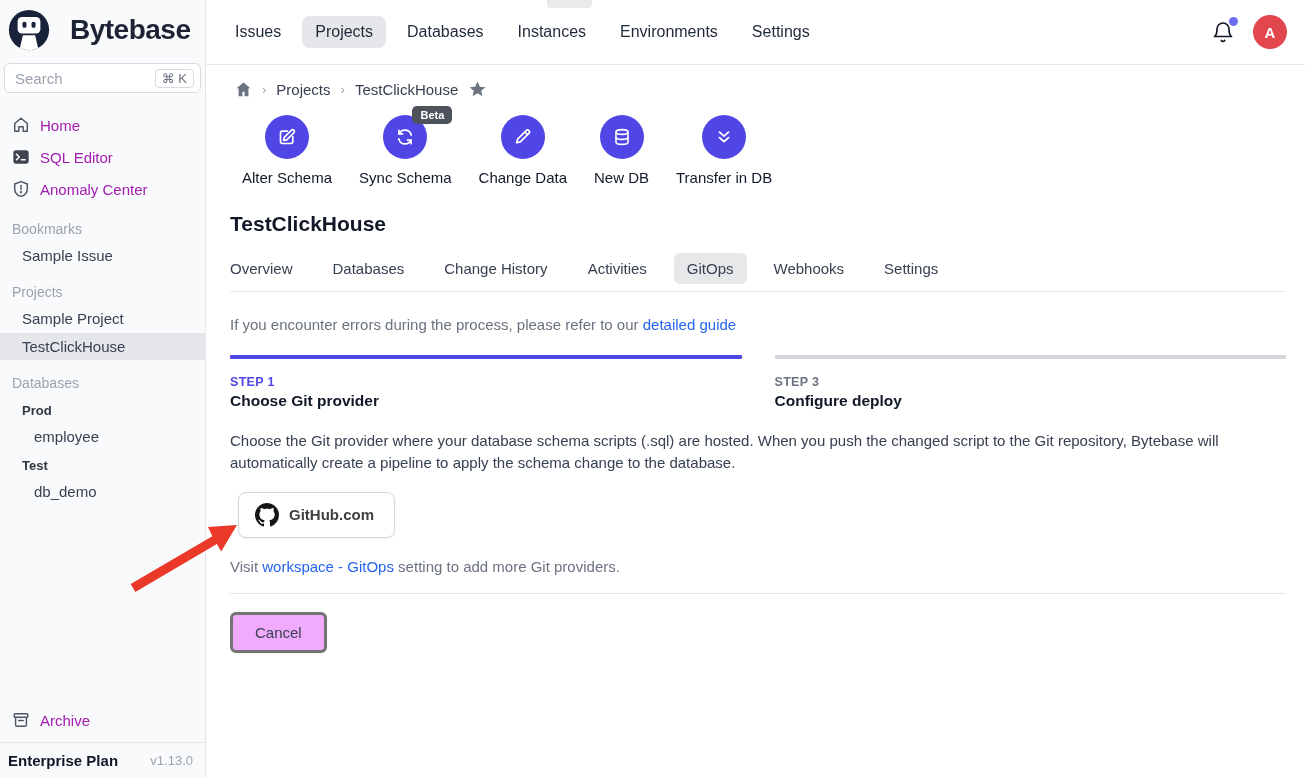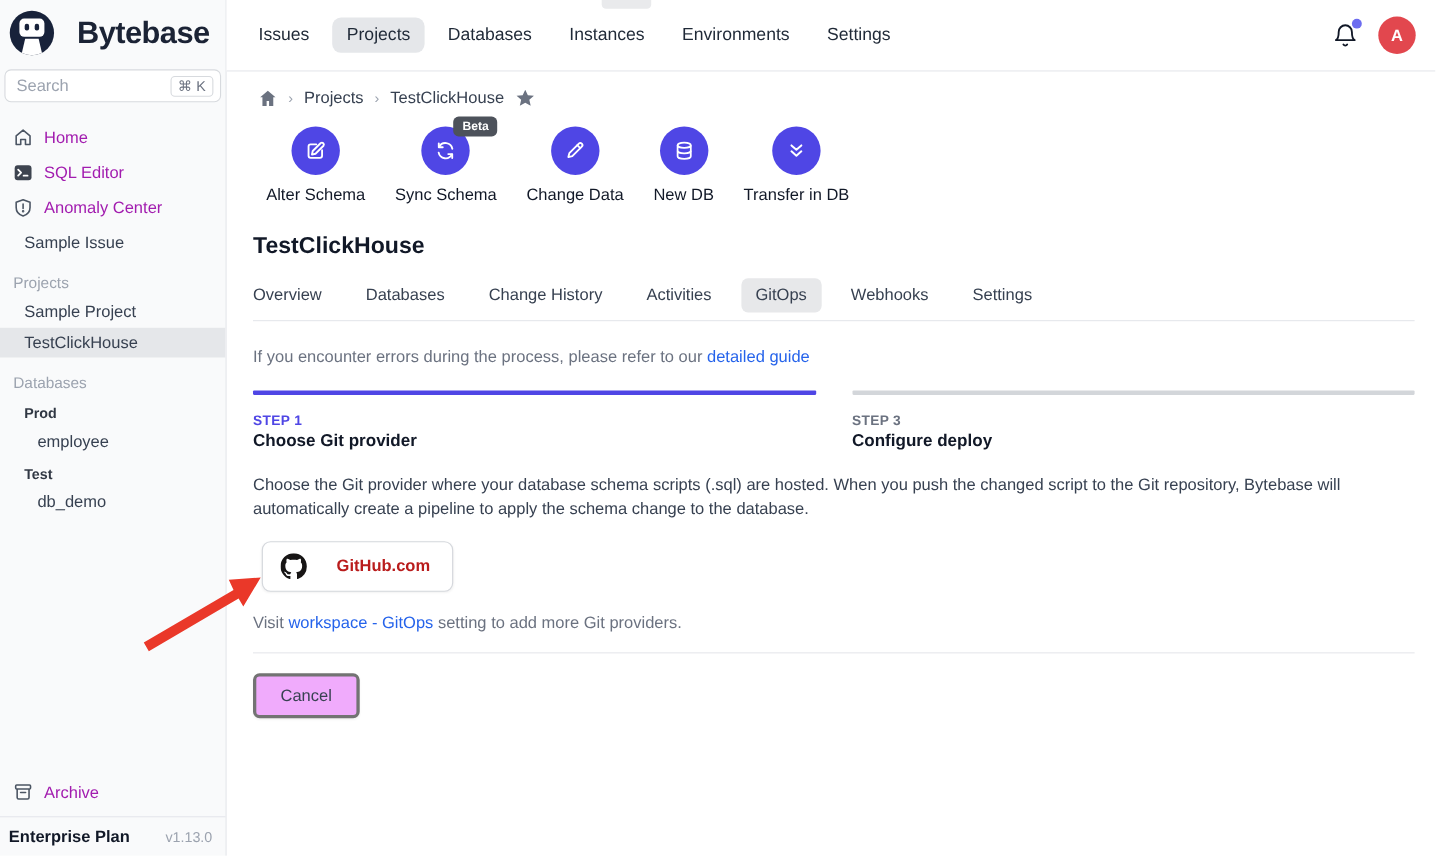--- a/index.html
+++ b/index.html
@@ -106,23 +106,23 @@
   .step { flex:1; }
   .step-bar { height:4px; background:#d3d6da; border-radius:1px; }
   .step.active .step-bar { background:#4f46e5; }
   .step-num { margin-top:16px; font-size:12.5px; font-weight:700; letter-spacing:0.3px; color:#6b7280; }
   .step.active .step-num { color:#4f46e5; }
   .step-title { margin-top:3px; font-size:15.5px; font-weight:700; color:#111827; }
 
   .gitops-desc { margin-top:20px; font-size:15px; line-height:1.45; color:#374151; max-width:995px; }
 
   .provider-btn {
-    margin:18px 0 0 8px; display:inline-flex; align-items:center; gap:27px;
+    margin:18px 0 0 8px; display:inline-flex; align-items:center; gap:10px;
     background:#fff; border:1px solid #d4d7dc; border-radius:8px; padding:10px 20px 10px 16px;
-    font-size:15px; font-weight:600; color:#b91c1c; cursor:pointer;
+    font-size:15px; font-weight:600; color:#404040; cursor:pointer;
     box-shadow:0 1px 2px rgba(0,0,0,0.05);
   }
   .visit-line { margin-top:20px; font-size:15px; color:#6b7280; }
   .divider { margin-top:18px; border-top:1px solid #e5e7eb; }
   .cancel-btn {
     margin-top:18px; background:#f0abfc; border:3px solid #737373; border-radius:6px;
     padding:9px 22px; font-size:15px; color:#374151; cursor:pointer;
     box-shadow:0 1px 2px rgba(0,0,0,0.05); font-family:"Liberation Sans", sans-serif;
   }
 
@@ -182,20 +182,21 @@
         <span class="icn">
           <svg width="18" height="18" viewBox="0 0 20 20" fill="none" stroke="#4b5563" stroke-width="1.6" stroke-linejoin="round">
               <path d="M10 1.8 17 4.4v5.2c0 4.3-3 7.4-7 8.6-4-1.2-7-4.3-7-8.6V4.4Z"></path>
               <path d="M10 6v4.5" stroke-linecap="round"></path>
               <circle cx="10" cy="13.4" r="0.5" fill="#4b5563"></circle>
             </svg>
         </span>
         <span>Anomaly Center</span>
       </div>
 
+      <div class="section-title">Bookmarks</div>
       <div class="sub-item">
         <span>Sample Issue</span>
       </div>
 
       <div class="section-title">Projects</div>
       <div class="sub-item">
         <span>Sample Project</span>
       </div>
       <div class="sub-item selected">
         <span>TestClickHouse</span>

